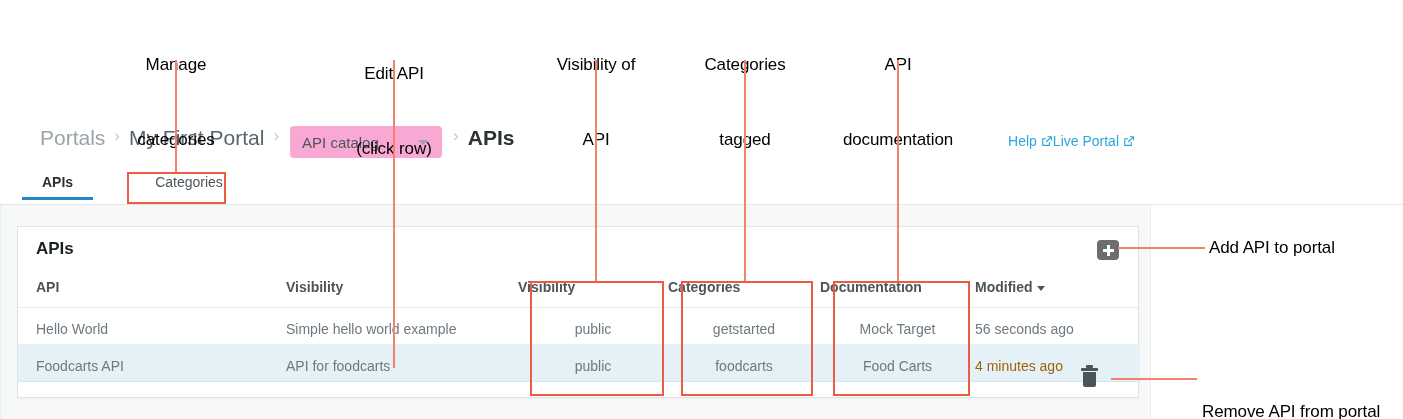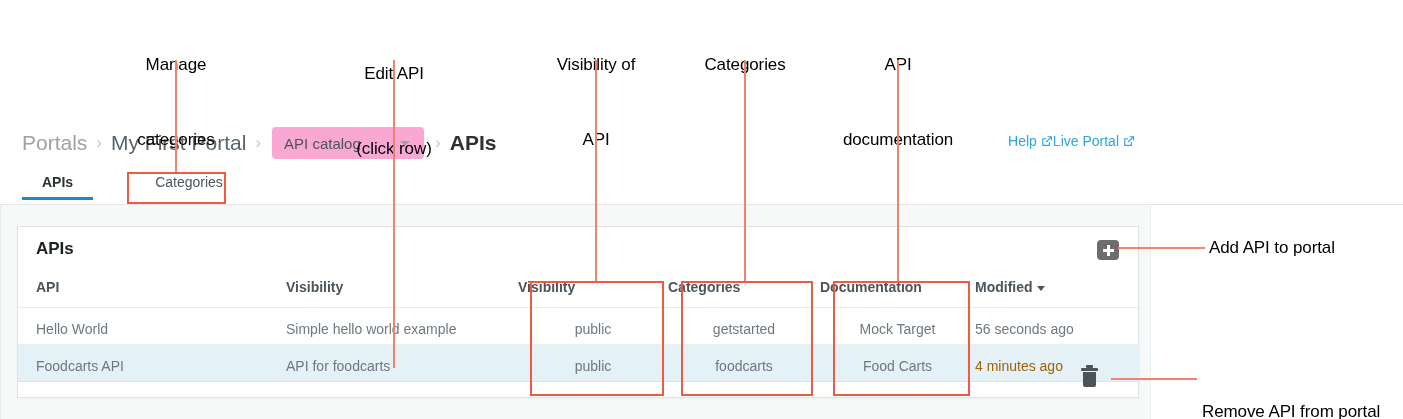--- a/index.html
+++ b/index.html
@@ -40,23 +40,23 @@
     border: 2px solid #ef5a43;
     pointer-events: none;
     z-index: 6;
   }
 
   
   .app { position:absolute; left:0; top:0; width:1403px; height:419px; }
 
   .breadcrumb {
     position: absolute;
-    left: 22px; top: 126px;
+    left: 40px; top: 126px;
     height: 34px;
-    display: flex; align-items: center;
+    display: flex; align-items: flex-start;
     font-size: 21px;
   }
   .crumb-dim { color: #9aa3a8; font-weight: 400; }
   .crumb-mid { color: #58646b; font-weight: 400; }
   .crumb-strong { color: #2b3134; font-weight: 700; font-size: 21px; }
   .crumb-sep {
     color: #c2c9cd; font-size: 17px; margin: 0 9px;
     font-weight: 300;
   }
   .crumb-select {
@@ -306,20 +306,21 @@
 
   <div class="anno-text" style="left:526px; top:2px; width:140px;">
     <div>Visibility of</div>
     <div>API</div>
   </div>
   <div class="anno-line-v" style="left:595px; top:60px; height:221px;"></div>
   <div class="anno-box" style="left:530px; top:281px; width:134px; height:115px;"></div>
 
   <div class="anno-text" style="left:675px; top:2px; width:140px;">
     <div>Categories</div>
+    <div>tagged</div>
   </div>
   <div class="anno-line-v" style="left:744px; top:60px; height:221px;"></div>
   <div class="anno-box" style="left:681px; top:281px; width:132px; height:115px;"></div>
 
   <div class="anno-text" style="left:828px; top:2px; width:140px;">
     <div>API</div>
     <div>documentation</div>
   </div>
   <div class="anno-line-v" style="left:897px; top:60px; height:221px;"></div>
   <div class="anno-box" style="left:833px; top:281px; width:137px; height:115px;"></div>

